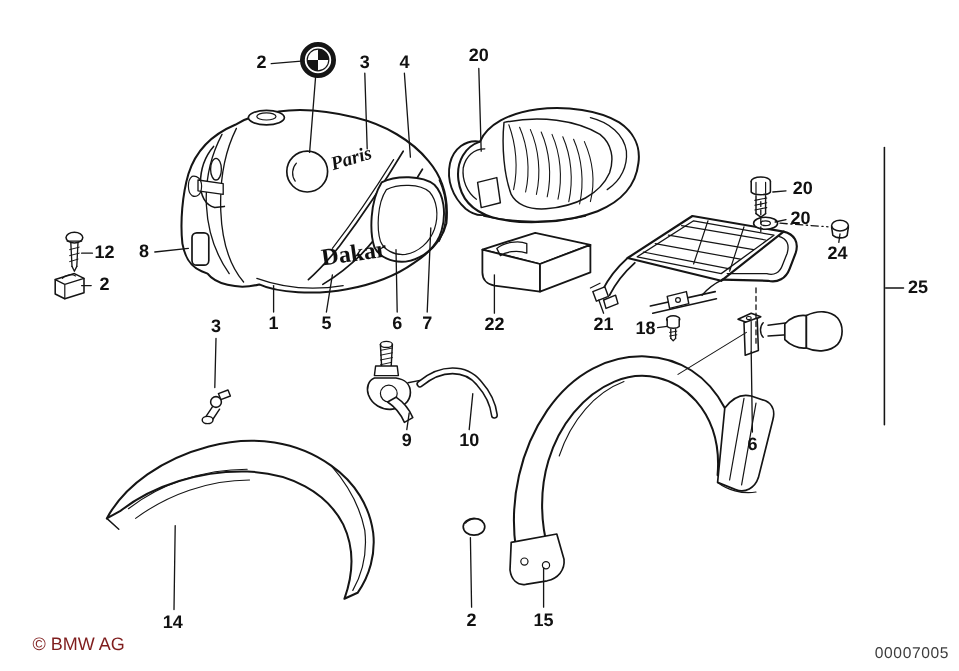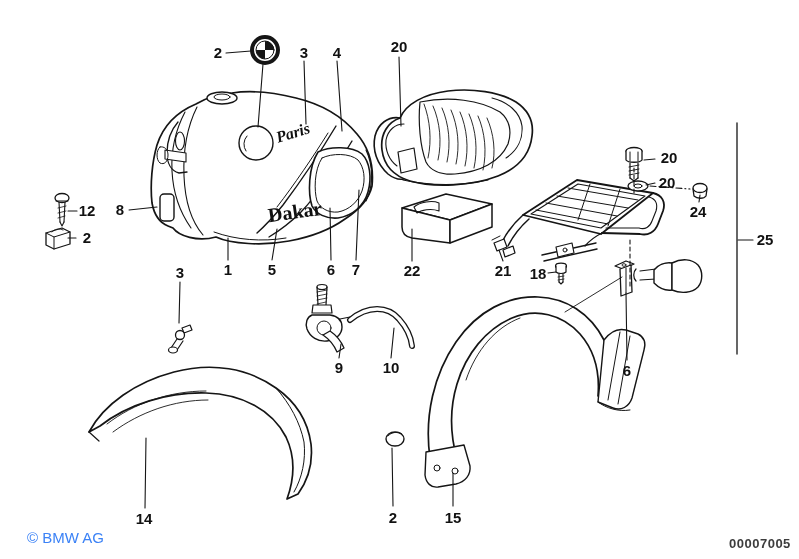--- a/index.html
+++ b/index.html
@@ -18,26 +18,25 @@
     left:293px; top:133px;
     font:italic bold 16px "Liberation Serif", serif;
     transform:translate(-50%,-50%) rotate(-17deg);
   }
   .decal-dakar {
     left:295px; top:212px;
     font:bold 20px "Liberation Serif", serif;
     transform:translate(-50%,-50%) rotate(-8deg);
   }
   .footer-copy {
-    position:absolute; left:27px; top:529px; font-size:15px; color:#3b82f6;
+    position:absolute; left:27px; top:529px; font-size:15px; color:#7f1d1d;
   }
   .footer-num {
     position:absolute; left:729px; top:536px; font-size:13px; color:#3d3d3d;
     letter-spacing:0.5px;
-    font-weight:bold;
   }
 </style>
 </head>
 <body>
 
 <div class="stage">
 
 <svg width="799" height="559" viewBox="0 0 799 559">
   <g fill="none" stroke="#151515" stroke-linecap="round" stroke-linejoin="round">
 

